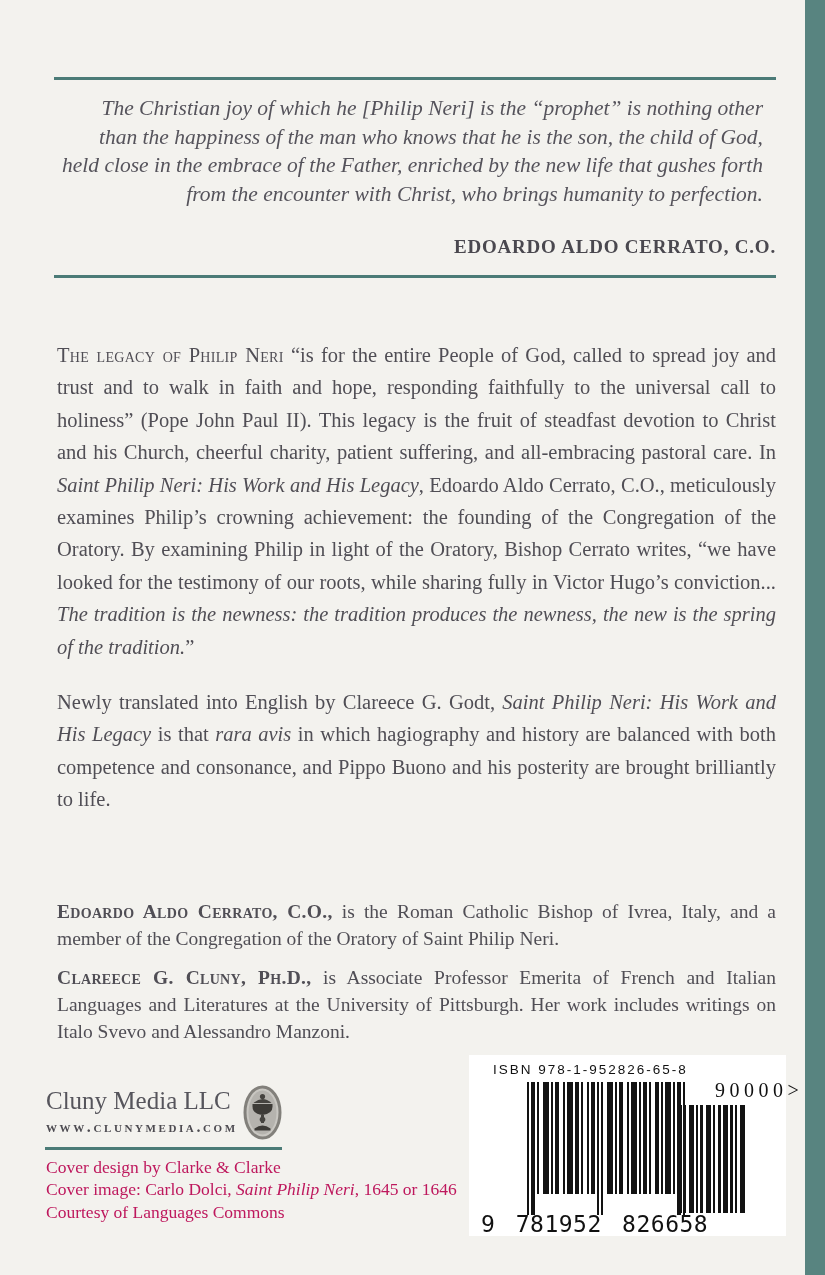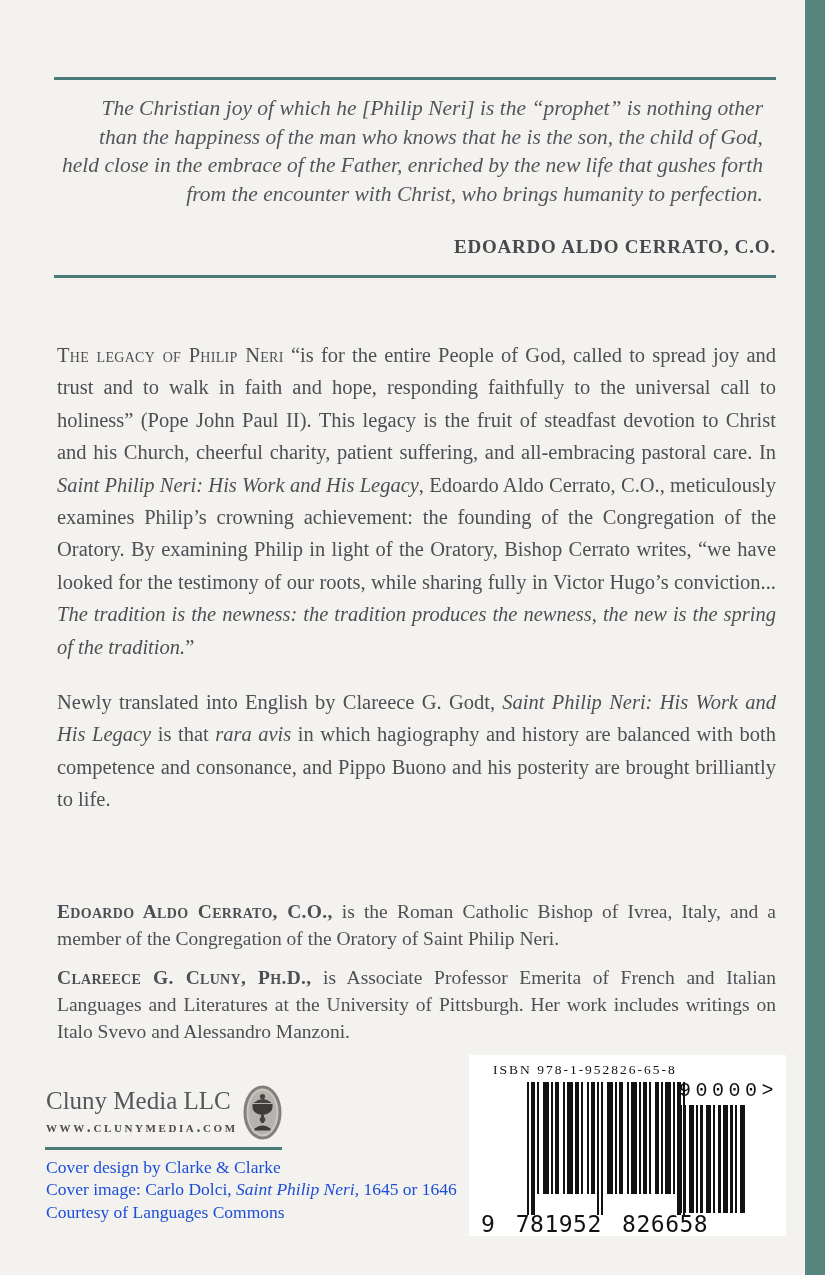--- a/index.html
+++ b/index.html
@@ -78,31 +78,31 @@
     width: 39px; height: 57px;
   }
   .credits-rule {
     position: absolute; left: 45px; top: 1147px;
     width: 237px; height: 3px;
     background: #4b7b77;
   }
   .credits {
     position: absolute; left: 46px; top: 1156px; width: 420px;
     font-size: 17.5px; line-height: 22.4px;
-    color: #1d4ed8;
+    color: #be185d;
   }
 
   .barcode-panel {
     position: absolute; left: 469px; top: 1055px;
     width: 317px; height: 181px;
     background: #ffffff;
   }
   .isbn-label {
     position: absolute; left: 24px; top: 7px;
-    font-family: Liberation Serif, serif;
+    font-family: Liberation Sans, sans-serif;
     font-size: 13.5px; letter-spacing: 2px;
     color: #111;
     white-space: nowrap;
   }
   .bc-main {
     position: absolute; left: 18px; top: 27px; width: 182px; height: 150px; padding-left: 40px;
   }
   .bars {
     display: flex; align-items: flex-start;
     overflow: hidden;
@@ -114,24 +114,25 @@
     position: absolute; left: -6px; bottom: -5px; width: 192px;
     font-family: "DejaVu Sans Mono", monospace;
     font-size: 23px; color: #111;
     letter-spacing: 0.5px; word-spacing: 6px;
     white-space: nowrap;
   }
   .bc-right {
     position: absolute; left: 210px; top: 24px; width: 100px;
   }
   .price-code {
-    font-family: Liberation Mono, monospace;
+    font-family: Liberation Serif, serif;
     font-size: 20px; letter-spacing: 4.5px;
     color: #111;
     white-space: nowrap;
+    margin-left: 36px;
   }
   .bars.supp { height: 108px; width: 82px; margin-top: 3px; }
   .bars.supp .bar { height: 108px; background: #121212; flex: none; }
 </style>
 </head>
 <body>
 
 <div class="page">
 
   <div class="spine-band"></div>

